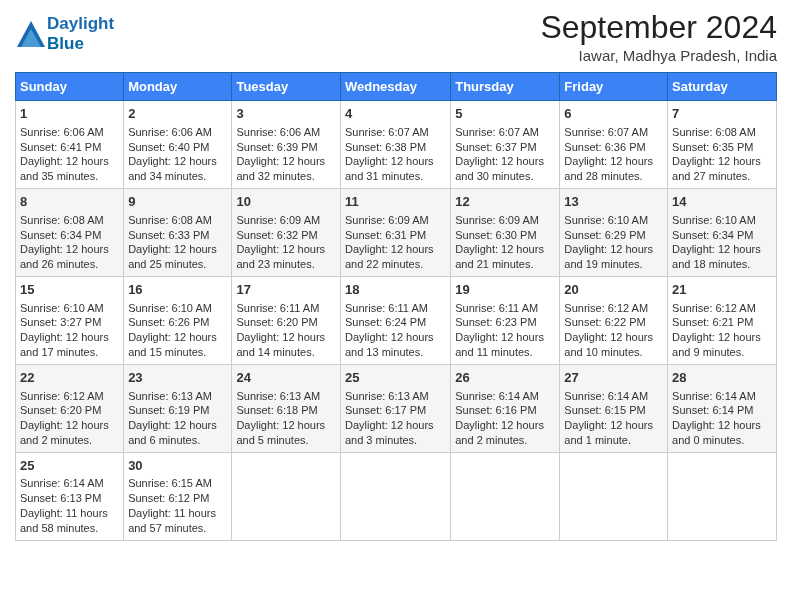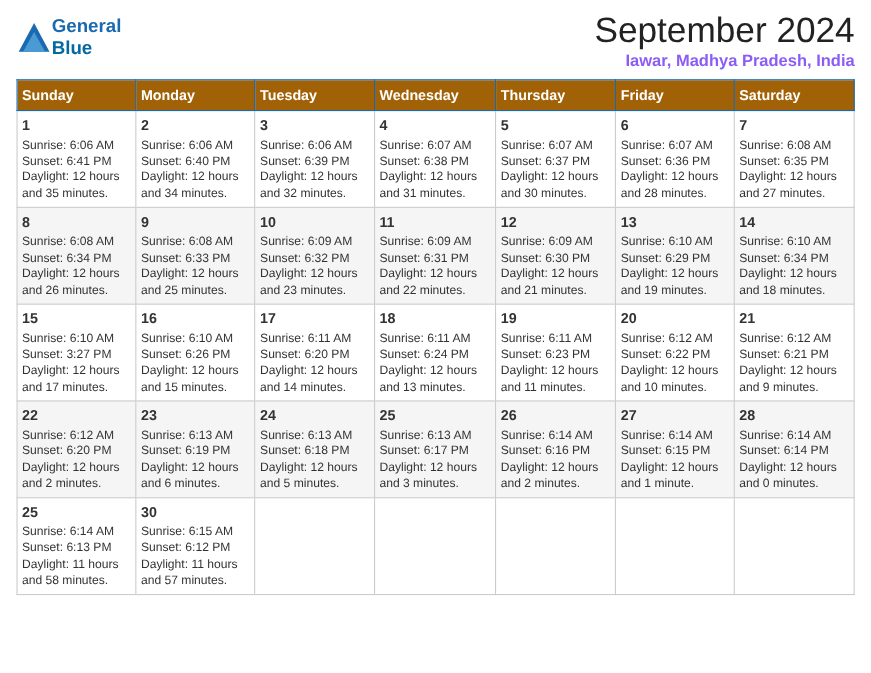--- a/index.html
+++ b/index.html
@@ -37,31 +37,30 @@
       text-align: right;
     }
     .month-title {
       font-size: 32px;
       font-weight: normal;
       color: #222;
       line-height: 1.1;
     }
     .location {
       font-size: 15px;
-      color: #8b5cf6;
+      color: #404040;
       margin-top: 2px;
-      font-weight: bold;
     }
     .calendar-table {
       width: 100%;
       border-collapse: collapse;
       font-size: 11px;
     }
     .calendar-table th {
-      background-color: #a16207;
+      background-color: #3b82f6;
       color: #fff;
       padding: 6px 4px;
       text-align: left;
       font-size: 13px;
       font-weight: bold;
       border: 1px solid #1a6ab1;
     }
     .calendar-table td {
       border: 1px solid #ccc;
       vertical-align: top;
@@ -95,21 +94,21 @@
 <div class="page">
   <div class="header">
     <div class="logo">
       <div class="logo-icon">
         <svg width="32" height="32" viewBox="0 0 32 32">
           <polygon points="16,2 30,28 2,28" fill="#1a6ab1"></polygon>
           <polygon points="16,10 26,28 6,28" fill="#4a9ad4"></polygon>
         </svg>
       </div>
       <div>
-        <div style="font-size:17px;font-weight:bold;color:#1a6ab1;line-height:1.15;">General</div>
+        <div style="font-size:17px;font-weight:bold;color:#1a6ab1;line-height:1.15;">Daylight</div>
         <div style="font-size:17px;font-weight:bold;color:#0369a1;line-height:1.15;">Blue</div>
       </div>
     </div>
     <div class="title-block">
       <div class="month-title">September 2024</div>
       <div class="location">Iawar, Madhya Pradesh, India</div>
     </div>
   </div>
 
   <table class="calendar-table">

